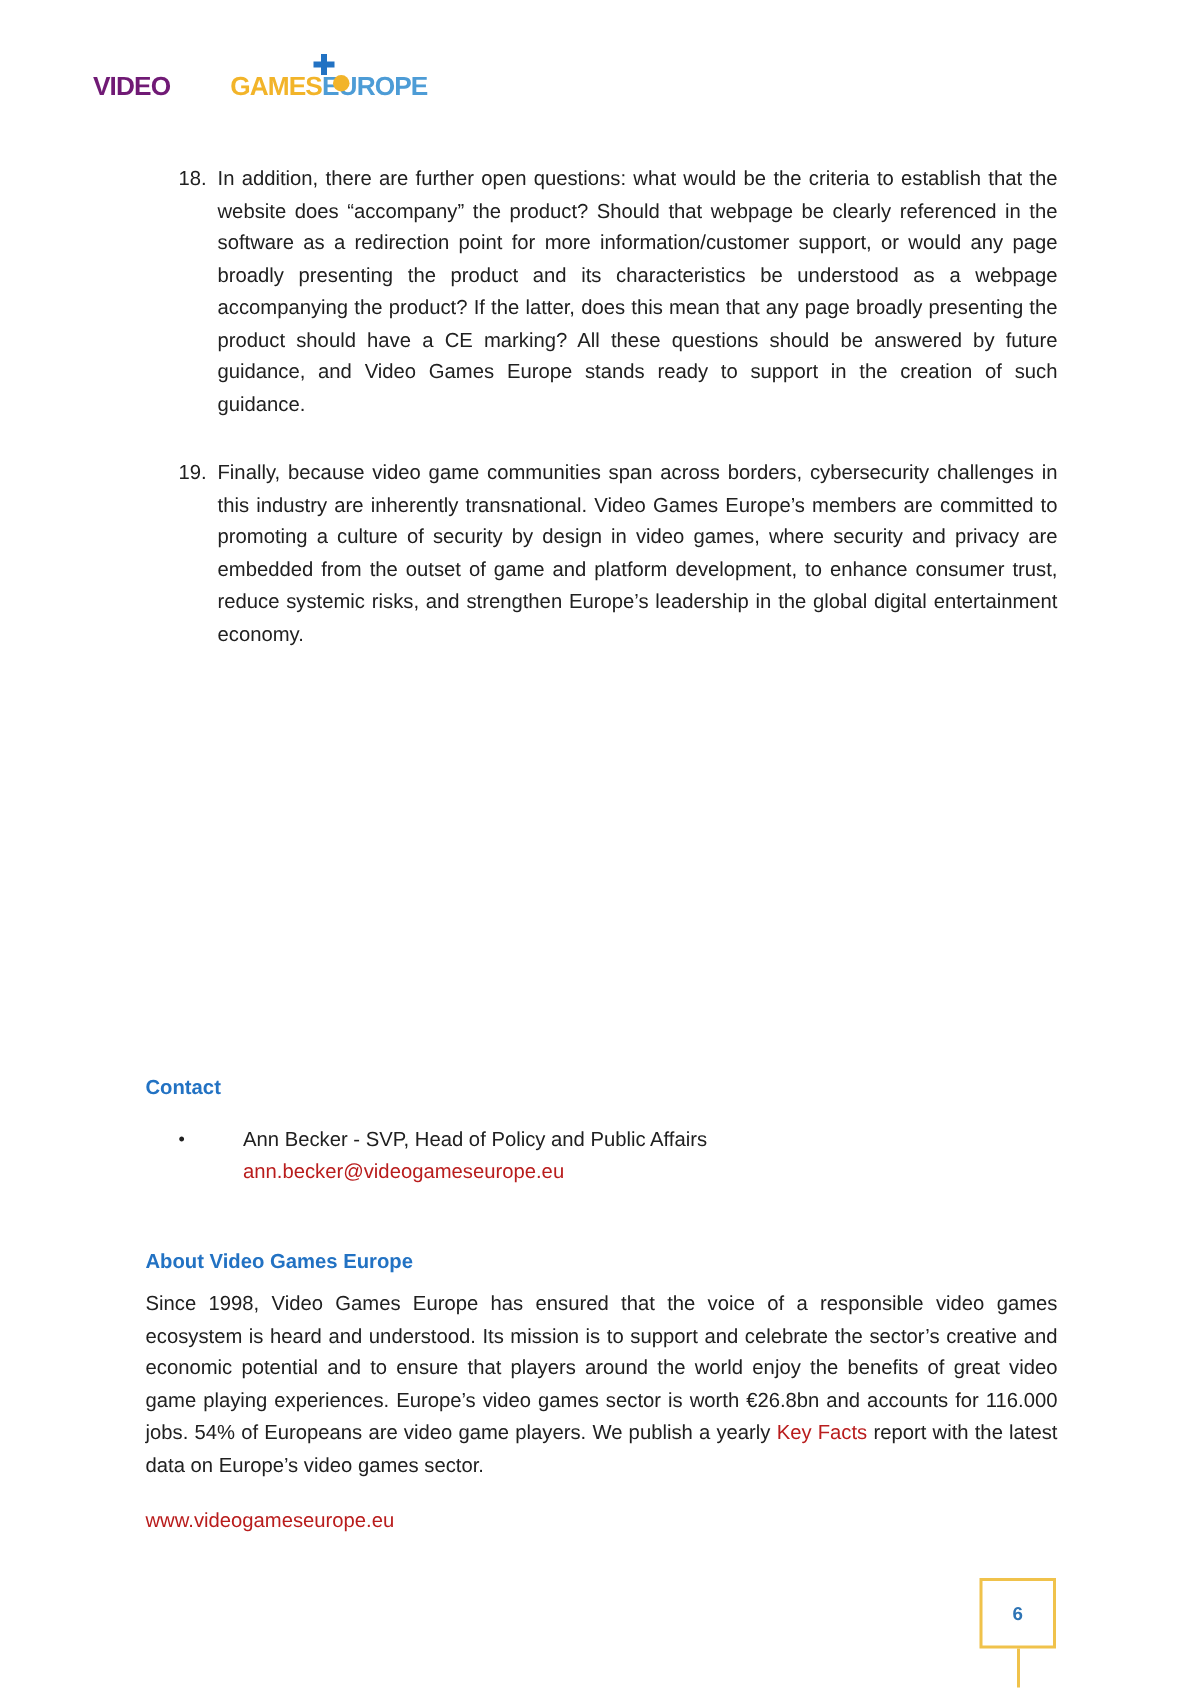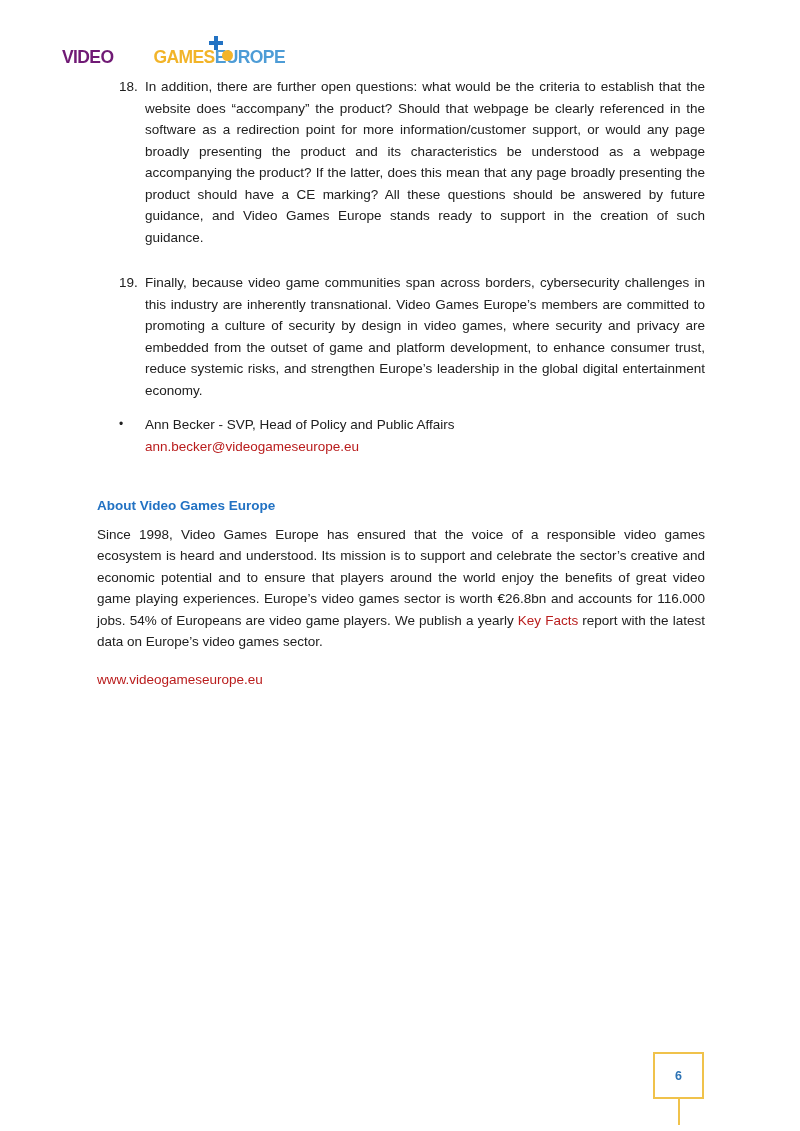--- a/index.html
+++ b/index.html
@@ -50,21 +50,21 @@
     left: 160px; top: 3px;
     width: 11px; height: 11px;
     border-radius: 50%;
     background: #F2B429;
     display: inline-block;
   }
 
   
   .main {
     position: absolute;
-    left: 97px; top: 76px;
+    left: 97px; top: 108px;
     width: 608px;
     font-size: 13.5px;
     line-height: 21.5px;
   }
 
   .numbered-item {
     display: flex;
     margin-left: 22px;
     width: 586px;
   }
@@ -85,21 +85,21 @@
   }
   .contact-heading { margin-top: 281px; }
 
   .bullet-item {
     display: flex;
     margin-left: 22px;
     margin-top: 13px;
     width: 586px;
   }
   .bullet-glyph { flex: 0 0 26px; font-size: 12px; }
-  .bullet-body  { flex: 1; }
+  .bullet-body  { flex: 1; margin-left: 17px; }
 
   a.doc-link {
     color: #b91c1c;
     cursor: pointer;
   }
 
   .about-heading { margin-top: 38px; }
   .about-text {
     margin-top: 7px;
     text-align: justify;
@@ -143,20 +143,21 @@
     <div class="numbered-item">
       <span class="num">18.</span>
       <span class="num-text">In addition, there are further open questions: what would be the criteria to establish that the website does “accompany” the product? Should that webpage be clearly referenced in the software as a redirection point for more information/customer support, or would any page broadly presenting the product and its characteristics be understood as a webpage accompanying the product? If the latter, does this mean that any page broadly presenting the product should have a CE marking? All these questions should be answered by future guidance, and Video Games Europe stands ready to support in the creation of such guidance.</span>
     </div>
 
     <div class="numbered-item">
       <span class="num">19.</span>
       <span class="num-text">Finally, because video game communities span across borders, cybersecurity challenges in this industry are inherently transnational. Video Games Europe’s members are committed to promoting a culture of security by design in video games, where security and privacy are embedded from the outset of game and platform development, to enhance consumer trust, reduce systemic risks, and strengthen Europe’s leadership in the global digital entertainment economy.</span>
     </div>
 
+    <div class="section-heading contact-heading">Contact</div>
 
     <div class="bullet-item">
       <span class="bullet-glyph">•</span>
       <span class="bullet-body">
         <span>Ann Becker - SVP, Head of Policy and Public Affairs</span><br>
         <a class="doc-link">ann.becker@videogameseurope.eu</a>
       </span>
     </div>
 
     <div class="section-heading about-heading">About Video Games Europe</div>

